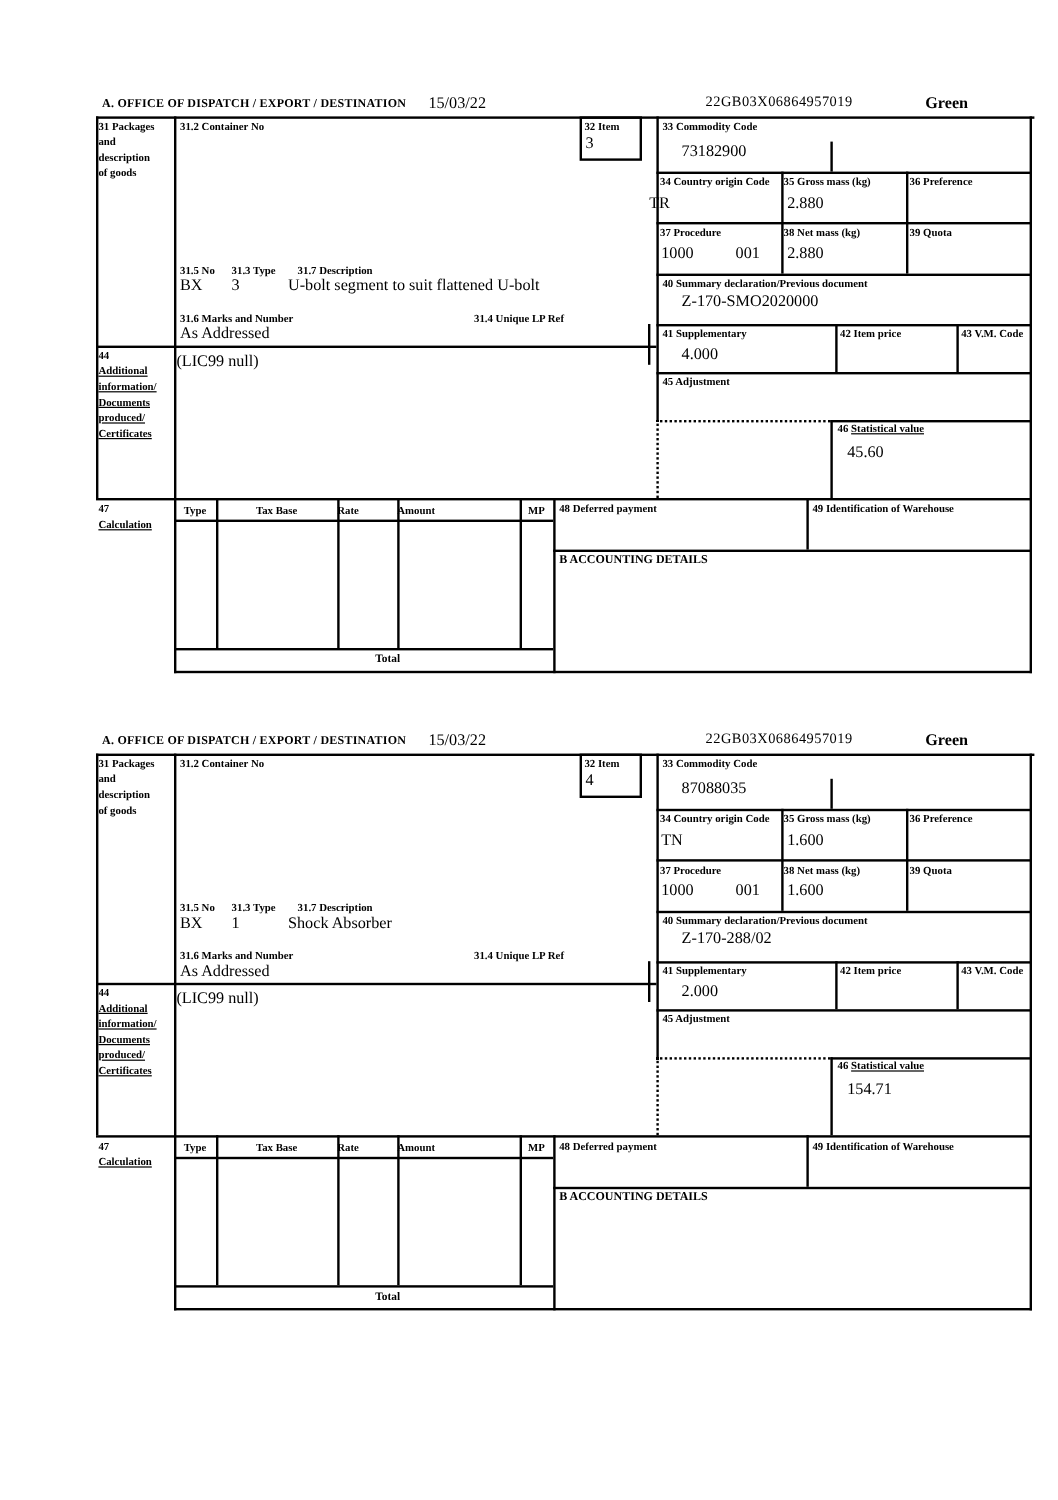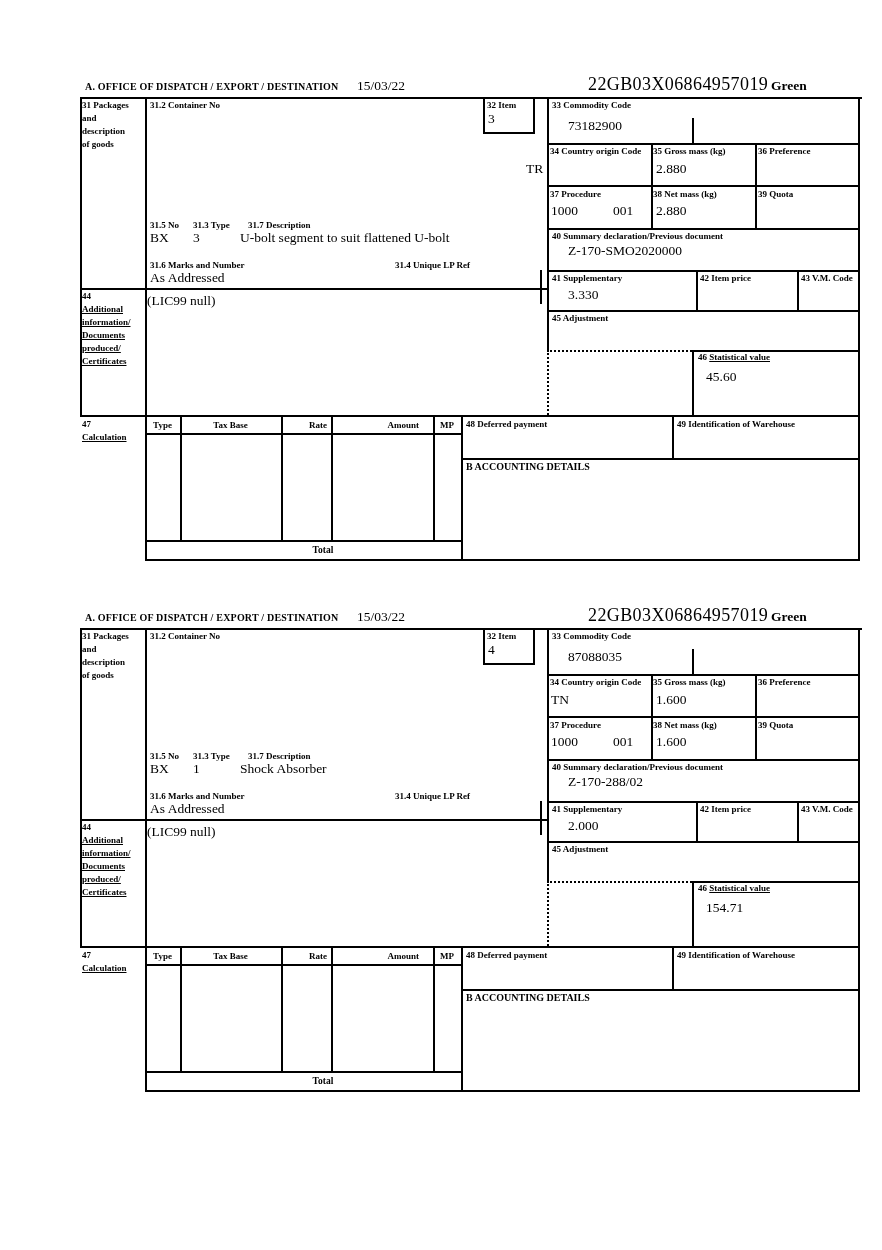--- a/index.html
+++ b/index.html
@@ -10,25 +10,25 @@
   .hl{position:absolute;height:2px;background:#000;}
   .vl{position:absolute;width:2px;background:#000;}
   .hd{position:absolute;height:0;border-top:2px dotted #000;}
   .vd{position:absolute;width:0;border-left:2px dotted #000;}
   
   .lbl{position:absolute;font-weight:bold;font-size:9px;line-height:11px;white-space:pre;}
   .val{position:absolute;font-size:13.5px;line-height:15px;white-space:pre;}
   .u{text-decoration:underline;}
   .office{left:85px;top:81px;font-size:10px;letter-spacing:.2px;}
   .date{left:357px;top:78px;}
-  .mrn{left:588px;top:77px;font-size:18px;letter-spacing:.4px;}
+  .mrn{left:588px;top:77px;font-size:12px;letter-spacing:.4px;}
   .green{left:771px;top:78px;font-weight:bold;}
   .box32{position:absolute;left:483px;top:97px;width:48px;height:33px;border:2px solid #000;}
   .th{position:absolute;top:417px;height:16px;line-height:16px;font-weight:bold;font-size:9px;text-align:center;}
-  .th-right{text-align:right;}
+  .th-right{text-align:left;}
   .totalband{position:absolute;left:147px;top:542px;width:312px;height:17px;line-height:17px;
              font-weight:bold;font-size:9.5px;text-align:center;padding-left:40px;box-sizing:border-box;}
   .acct{position:absolute;left:466px;top:461px;font-weight:bold;font-size:10px;}
 </style>
 </head>
 <body>
 
 <div class="page">
   <div class="sad-form" style="top:0">
 
@@ -76,21 +76,21 @@
   <div class="lbl" style="left:82px;top:139px">of goods</div>
 
   <div class="lbl" style="left:150px;top:100px">31.2 Container No</div>
   <div class="box32"></div>
   <div class="lbl" style="left:487px;top:100px">32 Item</div>
   <div class="val" style="left:488px;top:111px">3</div>
 
   <div class="lbl" style="left:552px;top:100px">33 Commodity Code</div>
   <div class="val" style="left:568px;top:118px">73182900</div>
   <div class="lbl" style="left:550px;top:146px">34 Country origin Code</div>
-  <div class="val" style="left:526px;top:161px">TR</div>
+  <div class="val" style="left:541px;top:161px">TR</div>
   <div class="lbl" style="left:653px;top:146px">35 Gross mass (kg)</div>
   <div class="val" style="left:656px;top:161px">2.880</div>
   <div class="lbl" style="left:758px;top:146px">36 Preference</div>
   <div class="lbl" style="left:550px;top:189px">37 Procedure</div>
   <div class="val" style="left:551px;top:203px">1000</div>
   <div class="val" style="left:613px;top:203px">001</div>
   <div class="lbl" style="left:653px;top:189px">38 Net mass (kg)</div>
   <div class="val" style="left:656px;top:203px">2.880</div>
   <div class="lbl" style="left:758px;top:189px">39 Quota</div>
 
@@ -102,21 +102,21 @@
   <div class="val" style="left:240px;top:230px">U-bolt segment to suit flattened U-bolt</div>
 
   <div class="lbl" style="left:552px;top:231px">40 Summary declaration/Previous document</div>
   <div class="val" style="left:568px;top:243px">Z-170-SMO2020000</div>
 
   <div class="lbl" style="left:150px;top:260px">31.6 Marks and Number</div>
   <div class="lbl" style="left:395px;top:260px">31.4 Unique LP Ref</div>
   <div class="val" style="left:150px;top:270px">As Addressed</div>
 
   <div class="lbl" style="left:552px;top:273px">41 Supplementary</div>
-  <div class="val" style="left:568px;top:287px">3.330</div>
+  <div class="val" style="left:568px;top:287px">4.000</div>
   <div class="lbl" style="left:700px;top:273px">42 Item price</div>
   <div class="lbl" style="left:801px;top:273px">43 V.M. Code</div>
 
   <div class="lbl" style="left:552px;top:313px">45 Adjustment</div>
   <div class="lbl" style="left:698px;top:352px"><span>46 </span><span class="u">Statistical value</span></div>
   <div class="val" style="left:706px;top:369px">45.60</div>
 
   <div class="lbl" style="left:82px;top:291px">44</div>
   <div class="lbl u" style="left:82px;top:304px">Additional</div>
   <div class="lbl u" style="left:82px;top:317px">information/</div>

